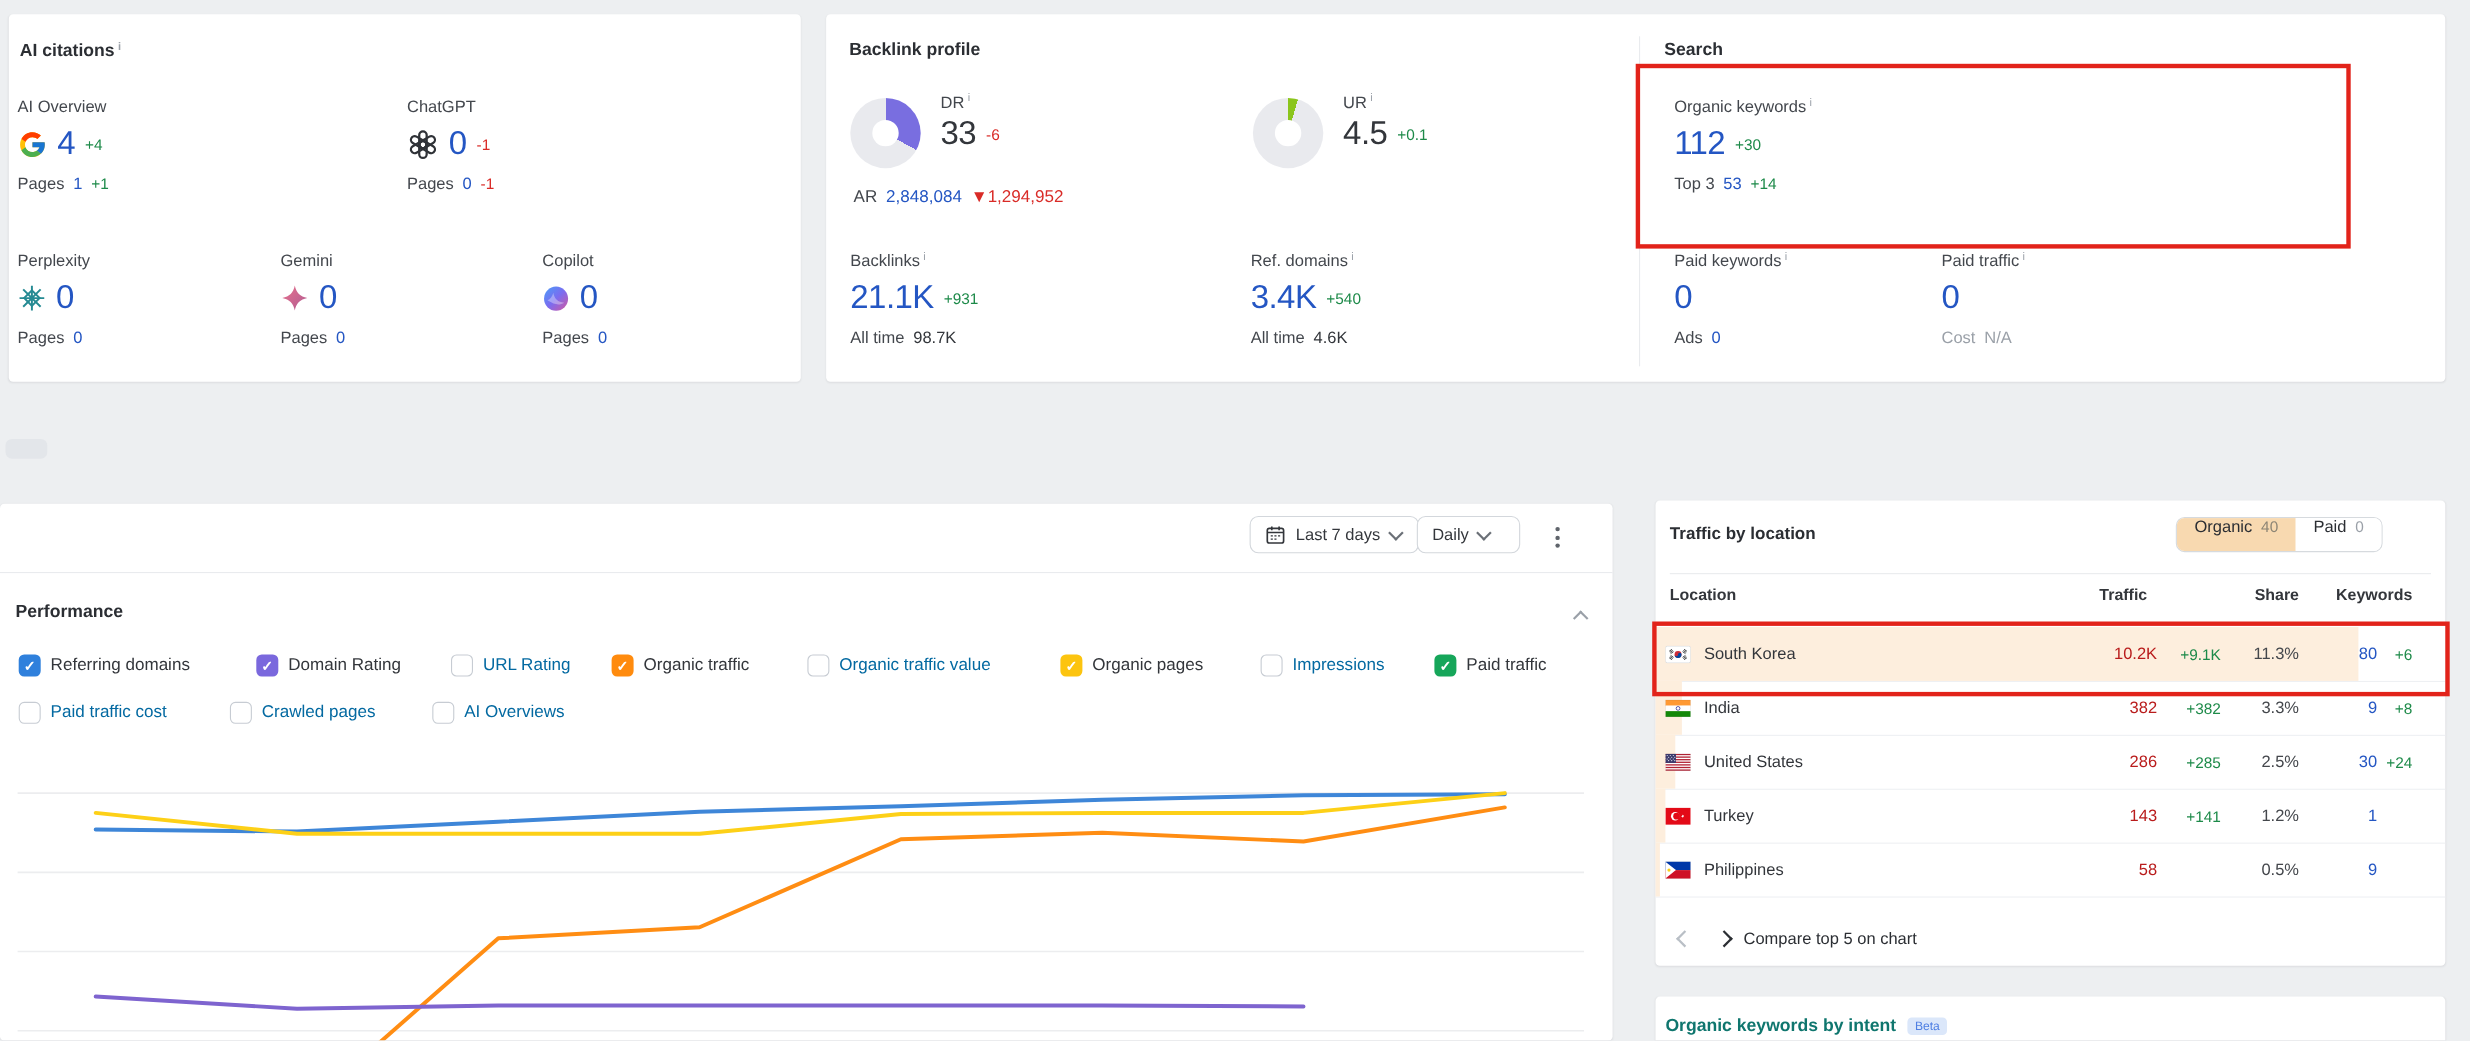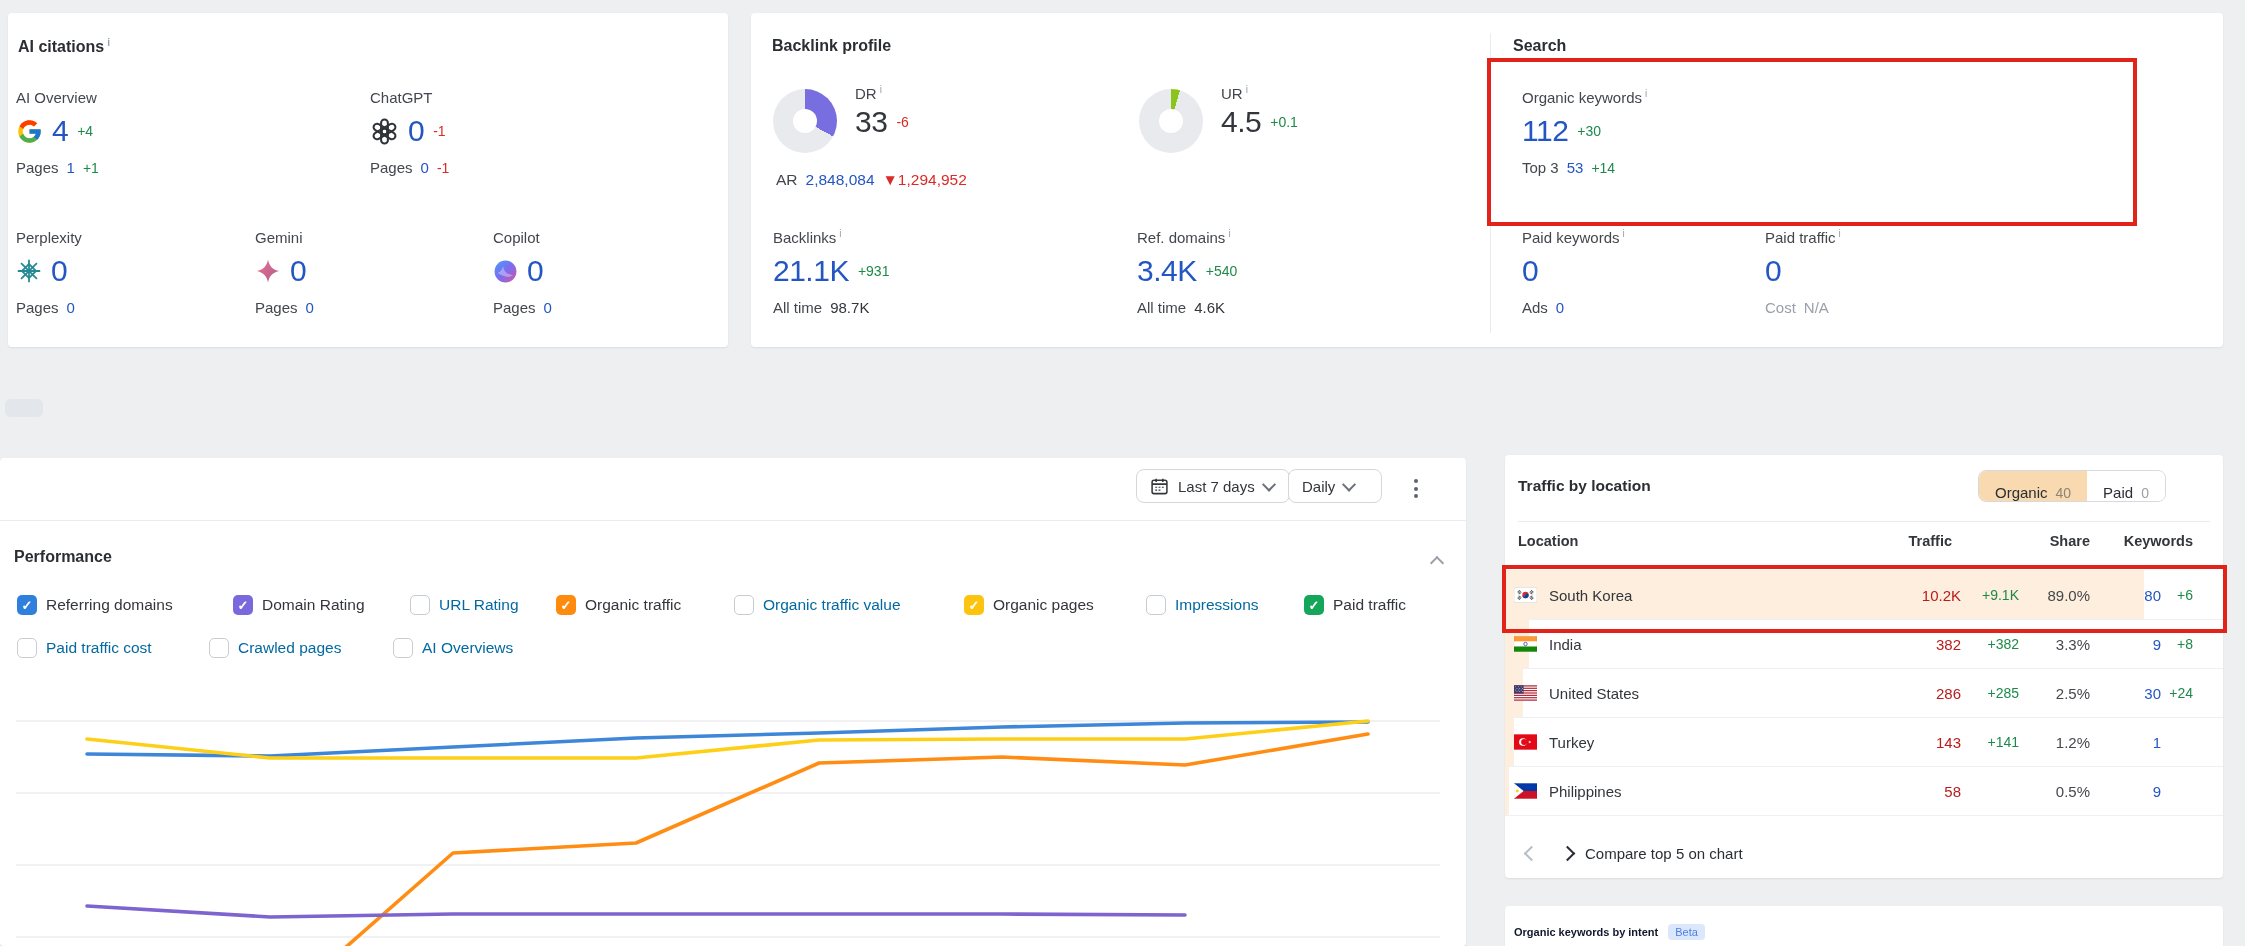--- a/index.html
+++ b/index.html
@@ -73,21 +73,21 @@
   .cb.un .cl{color:#0369a1}
   #cbrow1 .cb:nth-child(1){left:17px}#cbrow1 .cb:nth-child(2){left:233px}
   #cbrow1 .cb:nth-child(3){left:410px}#cbrow1 .cb:nth-child(4){left:556px}
   #cbrow1 .cb:nth-child(5){left:734px}#cbrow1 .cb:nth-child(6){left:964px}
   #cbrow1 .cb:nth-child(7){left:1146px}#cbrow1 .cb:nth-child(8){left:1304px}
   #cbrow2 .cb:nth-child(1){left:17px}#cbrow2 .cb:nth-child(2){left:209px}#cbrow2 .cb:nth-child(3){left:393px}
   #chart{position:absolute;left:0;top:207px;width:1466px;height:281px}
   
   #toggle{position:absolute;left:473px;top:15px;height:32px;display:flex;border:1px solid #d6dade;
           border-radius:8px;overflow:hidden;box-sizing:border-box}
-  .tseg{display:flex;align-items:flex-end;gap:8px;padding:0 16px;font-size:15px;color:#2b2e33;cursor:pointer;background:#fff}
+  .tseg{display:flex;align-items:flex-start;gap:8px;padding:0 16px;font-size:15px;color:#2b2e33;cursor:pointer;background:#fff}
   .tseg.active{background:#f8d9b0}
   .tseg .cnt{color:#9aa0a8;font-size:14px}
   .tseg.active .cnt{color:#8d8575}
   #traffic-sep{position:absolute;left:13px;top:66px;width:692px;height:1px;background:#e9ebee}
   .thead{position:absolute;top:78px;font-size:14.5px;font-weight:700;color:#33363b}
   #h-loc{left:13px}#h-traffic{right:271px}#h-share{right:133px}#h-kw{right:30px}
   #t-rows{position:absolute;left:0;top:115px;width:718px}
   .trow{position:absolute;left:0;width:718px;height:49px;cursor:pointer;border-bottom:1px solid #eef0f3}
   .trow:nth-child(1){top:0}.trow:nth-child(2){top:49px}.trow:nth-child(3){top:98px}
   .trow:nth-child(4){top:147px}.trow:nth-child(5){top:196px}
@@ -101,21 +101,21 @@
   .c-kw{right:62px;color:#2456c3}
   .c-kwd{right:30px;font-size:14px}
   #pag{position:absolute;left:0;top:378px;width:718px;height:40px;display:flex;align-items:center}
   .pagbtn{width:36px;height:36px;display:flex;align-items:center;justify-content:center;cursor:pointer}
   #pag-prev{margin-left:8px}.pagbtn .chev{width:9px;height:9px;border-width:2.2px}
   #pag-prev .chev{border-color:#b9bfc6}
   #pag-next .chev{border-color:#2b2e33}
   #compare{font-size:15px;color:#2b2e33;cursor:pointer}
   
   #intent-head{position:absolute;left:9px;top:18px;display:flex;align-items:center;gap:10px}
-  #intent-title{font-size:11px;font-weight:700;color:#0f172a}
+  #intent-title{font-size:16px;font-weight:700;color:#0f766e}
   #beta-badge{background:#dbe7fa;color:#4f7fe3;font-size:11px;padding:2px 7px;border-radius:4px}
 </style>
 </head>
 <body>
 
 <div class="card" id="card-ai">
   <div class="card-title" style="left:10px;top:24px">
     <span>AI citations</span><sup class="info">i</sup>
   </div>
   <div id="ai-grid">
@@ -448,21 +448,21 @@
             <circle cx="12" cy="8" r="3.3" fill="#cd2e3a"></circle>
             <path d="M8.7 8a3.3 3.3 0 0 0 6.6 0 1.65 1.65 0 0 0-3.3 0 1.65 1.65 0 0 1-3.3 0z" fill="#0047a0"></path>
             <g stroke="#26282b" stroke-width=".85">
               <path d="M3.6 4.9l2.7-1.8M4.3 6l2.7-1.8M5 7.1l2.7-1.8M17.7 3.1l2.7 1.8M17 4.2l2.7 1.8M16.3 5.3l2.7 1.8M3.6 11.1l2.7 1.8M4.3 10l2.7 1.8M5 8.9l2.7 1.8M20.4 11.1l-2.7 1.8M19.7 10l-2.7 1.8M19 8.9l-2.7 1.8"></path>
             </g>
           </svg>
         </span>
     <span class="tcol c-name">South Korea</span>
     <span class="tcol c-traffic">10.2K</span>
     <span class="tcol c-tdelta pos">+9.1K</span>
-    <span class="tcol c-share">89.0%</span>
+    <span class="tcol c-share">11.3%</span>
     <span class="tcol c-kw">80</span>
     <span class="tcol c-kwd pos">+6</span>
   </div>
       <div class="trow">
     <span class="row-bar" style="width: 23.694px;"></span>
     <span class="tcol c-flag">
           <svg viewBox="0 0 24 16" width="23" height="16">
             <rect width="24" height="5.4" fill="#ff9933"></rect>
             <rect y="5.4" width="24" height="5.2" fill="#fff"></rect>
             <rect y="10.6" width="24" height="5.4" fill="#138808"></rect>

